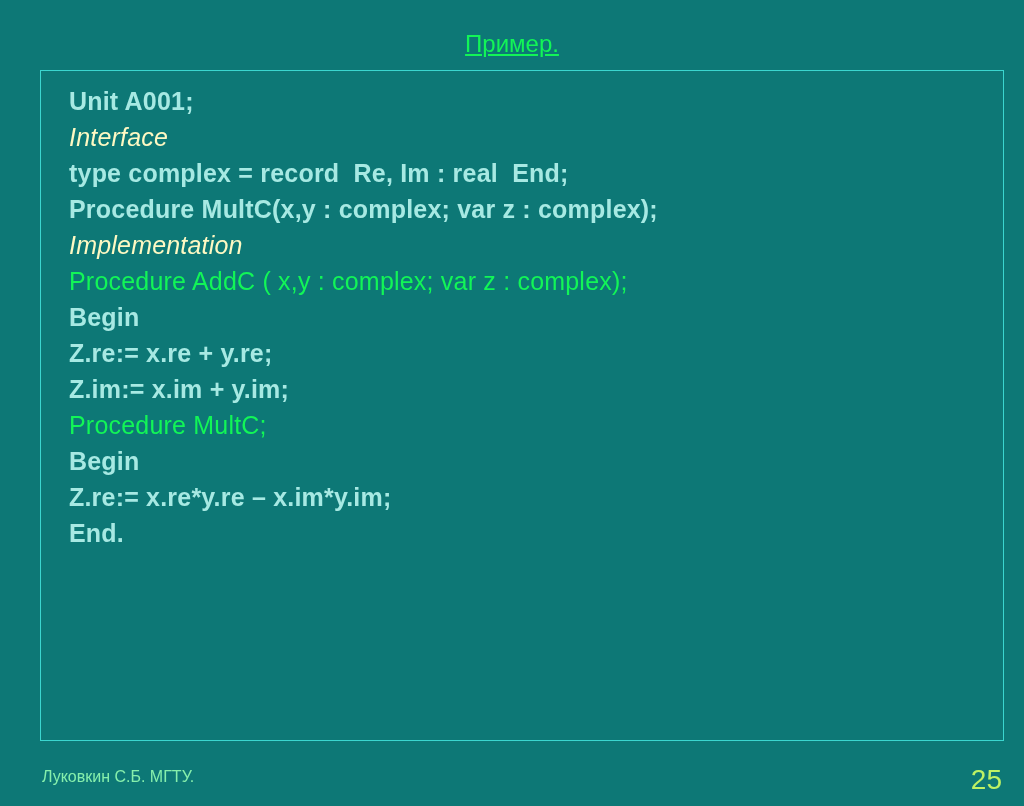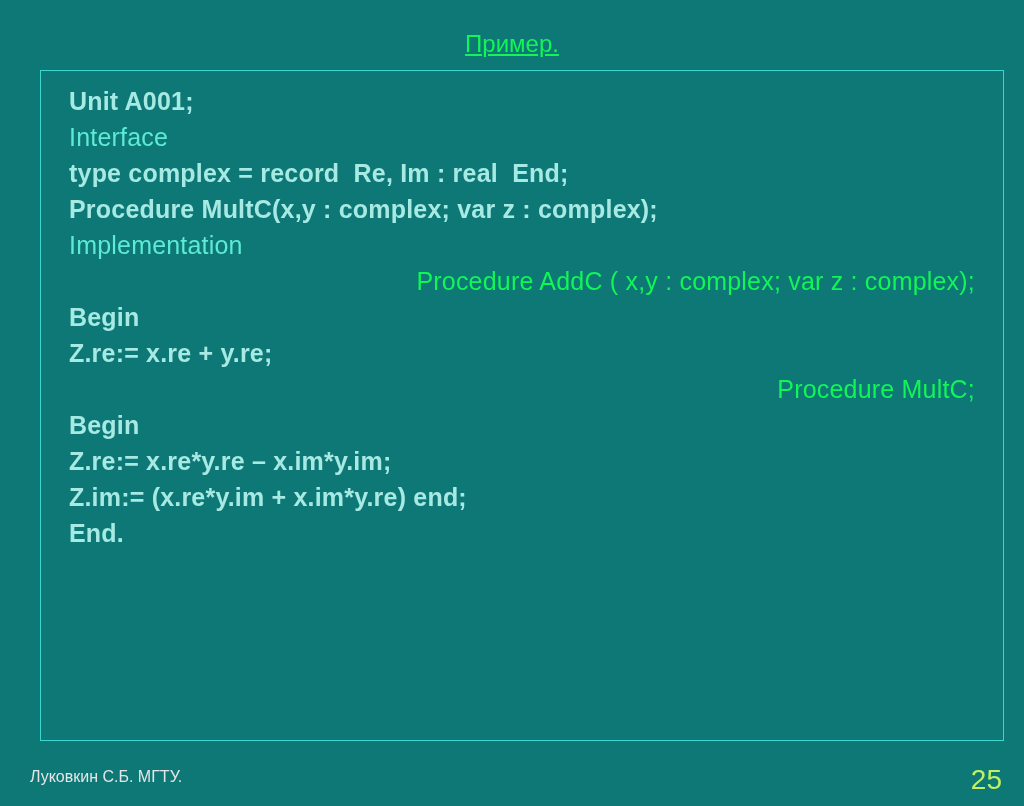--- a/index.html
+++ b/index.html
@@ -38,27 +38,27 @@
     padding: 12px 28px 12px 28px;
     box-sizing: border-box;
   }
   .line {
     font-size: 25px;
     line-height: 36px;
     white-space: pre;
     letter-spacing: 0.2px;
   }
   .c-light { color: #a7e9e3; font-weight: bold; }
-  .c-yellow { color: #5eead4; }
-  .c-green { color: #12f557; text-align: right; }
+  .c-yellow { color: #fef9c3; font-style: italic; }
+  .c-green { color: #12f557; }
   .author {
     position: absolute;
     bottom: 20px;
-    left: 30px;
-    color: #e5e5e5;
+    left: 42px;
+    color: #86efac;
     font-size: 16px;
   }
   .pagenum {
     position: absolute;
     bottom: 10px;
     right: 22px;
     color: #bef264;
     font-size: 28px;
   }
 </style>
@@ -70,22 +70,22 @@
 
   <div class="box">
     <div class="line c-light">Unit A001;</div>
     <div class="line c-yellow">Interface</div>
     <div class="line c-light">type complex = record  Re, Im : real  End;</div>
     <div class="line c-light">Procedure MultC(x,y : complex; var z : complex);</div>
     <div class="line c-yellow">Implementation</div>
     <div class="line c-green">Procedure AddC ( x,y : complex; var z : complex);</div>
     <div class="line c-light">Begin</div>
     <div class="line c-light">Z.re:= x.re + y.re;</div>
+    <div class="line c-light">Z.im:= x.im + y.im;</div>
     <div class="line c-green">Procedure MultC;</div>
     <div class="line c-light">Begin</div>
     <div class="line c-light">Z.re:= x.re*y.re – x.im*y.im;</div>
-    <div class="line c-light">Z.im:= (x.re*y.im + x.im*y.re) end;</div>
     <div class="line c-light">End.</div>
   </div>
 
   <div class="author">Луковкин С.Б. МГТУ.</div>
   <div class="pagenum">25</div>
 </div>
 
 </body></html>

